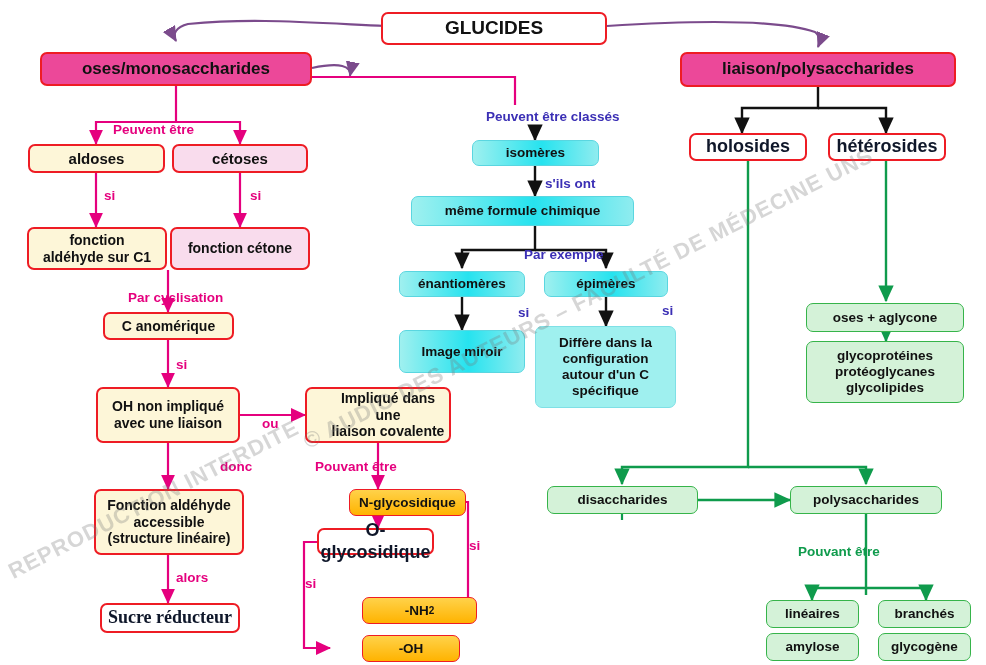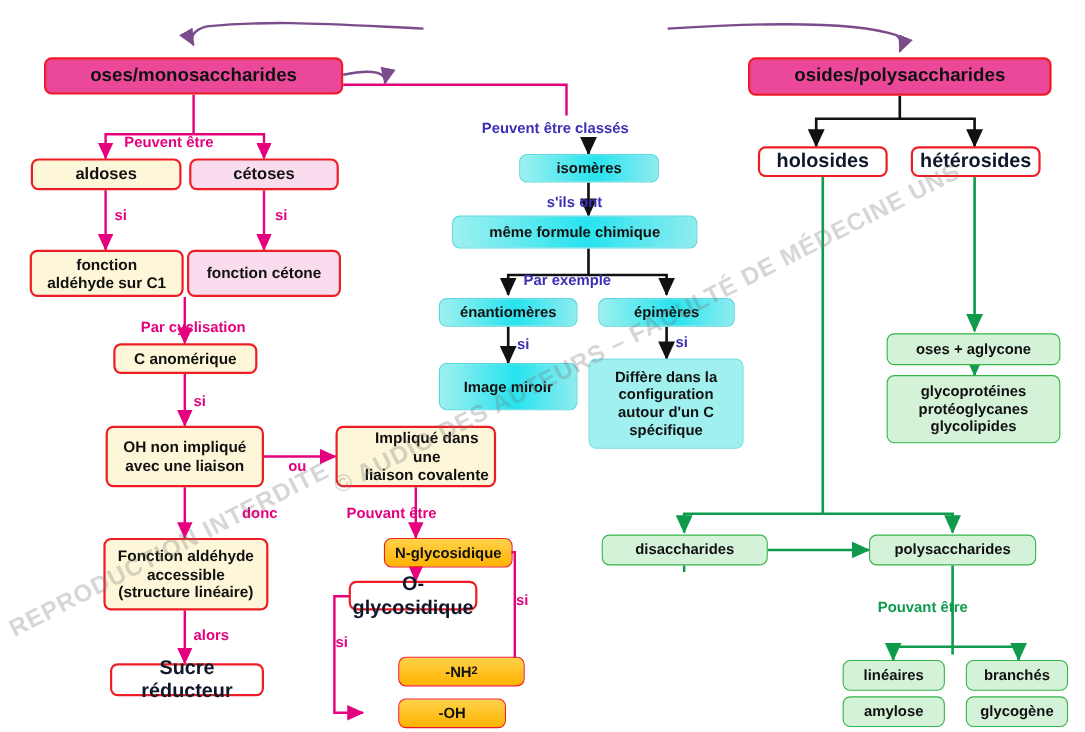--- a/index.html
+++ b/index.html
@@ -33,21 +33,21 @@
   .n-cream{border:2px solid #ee1c24;background:#fdf6d8;color:#111111;font-size:14px;}
   .n-pink{border:2px solid #ee1c24;background:#f9dced;color:#111111;font-size:14px;}
   .n-cyan{border:1px solid #5ad6e0;background:linear-gradient(90deg,#9ff0ef 0%,#26e3ef 55%,#8fecef 100%);color:#111111;font-size:13.5px;}
   .n-cyan-flat{border:1px solid #7fe0e6;background:#9ff0ef;color:#111111;font-size:13.5px;}
   .n-green{border:1px solid #36b44a;background:#d4f2d8;color:#111111;font-size:13.5px;}
   .n-orange{border:1px solid #ee1c24;background:linear-gradient(180deg,#ffd24a 0%,#ffb300 100%);color:#111111;font-size:13.5px;margin-left:32px;}
   .n-white{border:2px solid #ee1c24;background:#ffffff;color:#0f172a;font-size:18px;}
   .n-listgreen{border:1px solid #36b44a;background:#d4f2d8;color:#111111;font-size:13.5px;
     justify-content:flex-start;text-align:left;padding:6px 8px;}
   .lbl-pink{color:#e5007e;font-size:13.5px;}
-  .lbl-blue{color:#3b2fb5;font-size:13.5px;}
+  .lbl-blue{color:#3b2fb5;font-size:13.5px;margin-left:48px;}
   .lbl-green{color:#0f9b4c;font-size:13.5px;}
   .sub{font-size:10px;vertical-align:sub;}
   .watermark{
     position:absolute;
     color:rgba(120,120,120,0.30);
     font-size:22px;font-weight:bold;
     letter-spacing:1px;
     white-space:nowrap;
     pointer-events:none;
   }
@@ -125,20 +125,21 @@
 
     <path d="M698,500 L790,500" stroke="#0f9b4c" stroke-width="2.4" fill="none" marker-end="url(#ar-green)"></path>
 
     <path d="M622,514 L622,520" stroke="#0f9b4c" stroke-width="2.2" fill="none"></path>
 
     <path d="M866,514 L866,595" stroke="#0f9b4c" stroke-width="2.4" fill="none"></path>
     <path d="M866,588 L812,588 L812,600" stroke="#0f9b4c" stroke-width="2.4" fill="none" marker-end="url(#ar-green)"></path>
     <path d="M866,588 L926,588 L926,600" stroke="#0f9b4c" stroke-width="2.4" fill="none" marker-end="url(#ar-green)"></path>
   </svg>
 
+  <div class="node n-title" style="left:381px;top:12px;width:226px;height:33px;">GLUCIDES</div>
 
   <div class="node n-red" style="left:40px;top:52px;width:272px;height:34px;font-size:17px;">oses/monosaccharides</div>
 
   <div class="lbl lbl-pink" style="left:113px;top:122px;">Peuvent être</div>
 
   <div class="node n-cream" style="left:28px;top:144px;width:137px;height:29px;font-size:15px;">aldoses</div>
   <div class="node n-pink" style="left:172px;top:144px;width:136px;height:29px;font-size:15px;">cétoses</div>
 
   <div class="lbl lbl-pink" style="left:104px;top:188px;">si</div>
   <div class="lbl lbl-pink" style="left:250px;top:188px;">si</div>
@@ -162,21 +163,21 @@
 liaison covalente</div>
 
   <div class="lbl lbl-pink" style="left:184px;top:459px;margin-left:36px;">donc</div>
 
   <div class="node n-cream" style="left:94px;top:489px;width:150px;height:66px;">Fonction aldéhyde
 accessible
 (structure linéaire)</div>
 
   <div class="lbl lbl-pink" style="left:176px;top:570px;">alors</div>
 
-  <div class="node n-white" style="left:100px;top:603px;width:140px;height:30px;">Sucre réducteur</div>
+  <div class="node n-white" style="left:100px;top:603px;width:140px;height:30px;font-family:Liberation Serif, serif;">Sucre réducteur</div>
 
   <div class="lbl lbl-pink" style="left:315px;top:459px;">Pouvant  être</div>
 
   <div class="node n-orange" style="left:317px;top:489px;width:117px;height:27px;">N-glycosidique</div>
   <div class="node n-white" style="left:317px;top:528px;width:117px;height:27px;">O-glycosidique</div>
 
   <div class="lbl lbl-pink" style="left:469px;top:538px;">si</div>
   <div class="lbl lbl-pink" style="left:305px;top:576px;">si</div>
 
   <div class="node n-orange" style="left:330px;top:597px;width:115px;height:27px;">
@@ -199,21 +200,21 @@
 
   <div class="lbl lbl-blue" style="left:470px;top:305px;">si</div>
   <div class="lbl lbl-blue" style="left:614px;top:303px;">si</div>
 
   <div class="node n-cyan" style="left:399px;top:330px;width:126px;height:43px;">Image miroir</div>
   <div class="node n-cyan-flat" style="left:535px;top:326px;width:141px;height:82px;">Diffère dans la
 configuration
 autour d'un C
 spécifique</div>
 
-  <div class="node n-red" style="left:680px;top:52px;width:276px;height:35px;font-size:17px;">osides/polysaccharides</div>
+  <div class="node n-red" style="left:680px;top:52px;width:276px;height:35px;font-size:17px;">liaison/polysaccharides</div>
 
   <div class="node n-white" style="left:689px;top:133px;width:118px;height:28px;">holosides</div>
   <div class="node n-white" style="left:828px;top:133px;width:118px;height:28px;">hétérosides</div>
 
   <div class="node n-green" style="left:806px;top:303px;width:158px;height:29px;">oses + aglycone</div>
   <div class="node n-green" style="left:806px;top:341px;width:158px;height:62px;">glycoprotéines
 protéoglycanes
 glycolipides</div>
 
   <div class="node n-green" style="left:547px;top:486px;width:151px;height:28px;">disaccharides</div>

